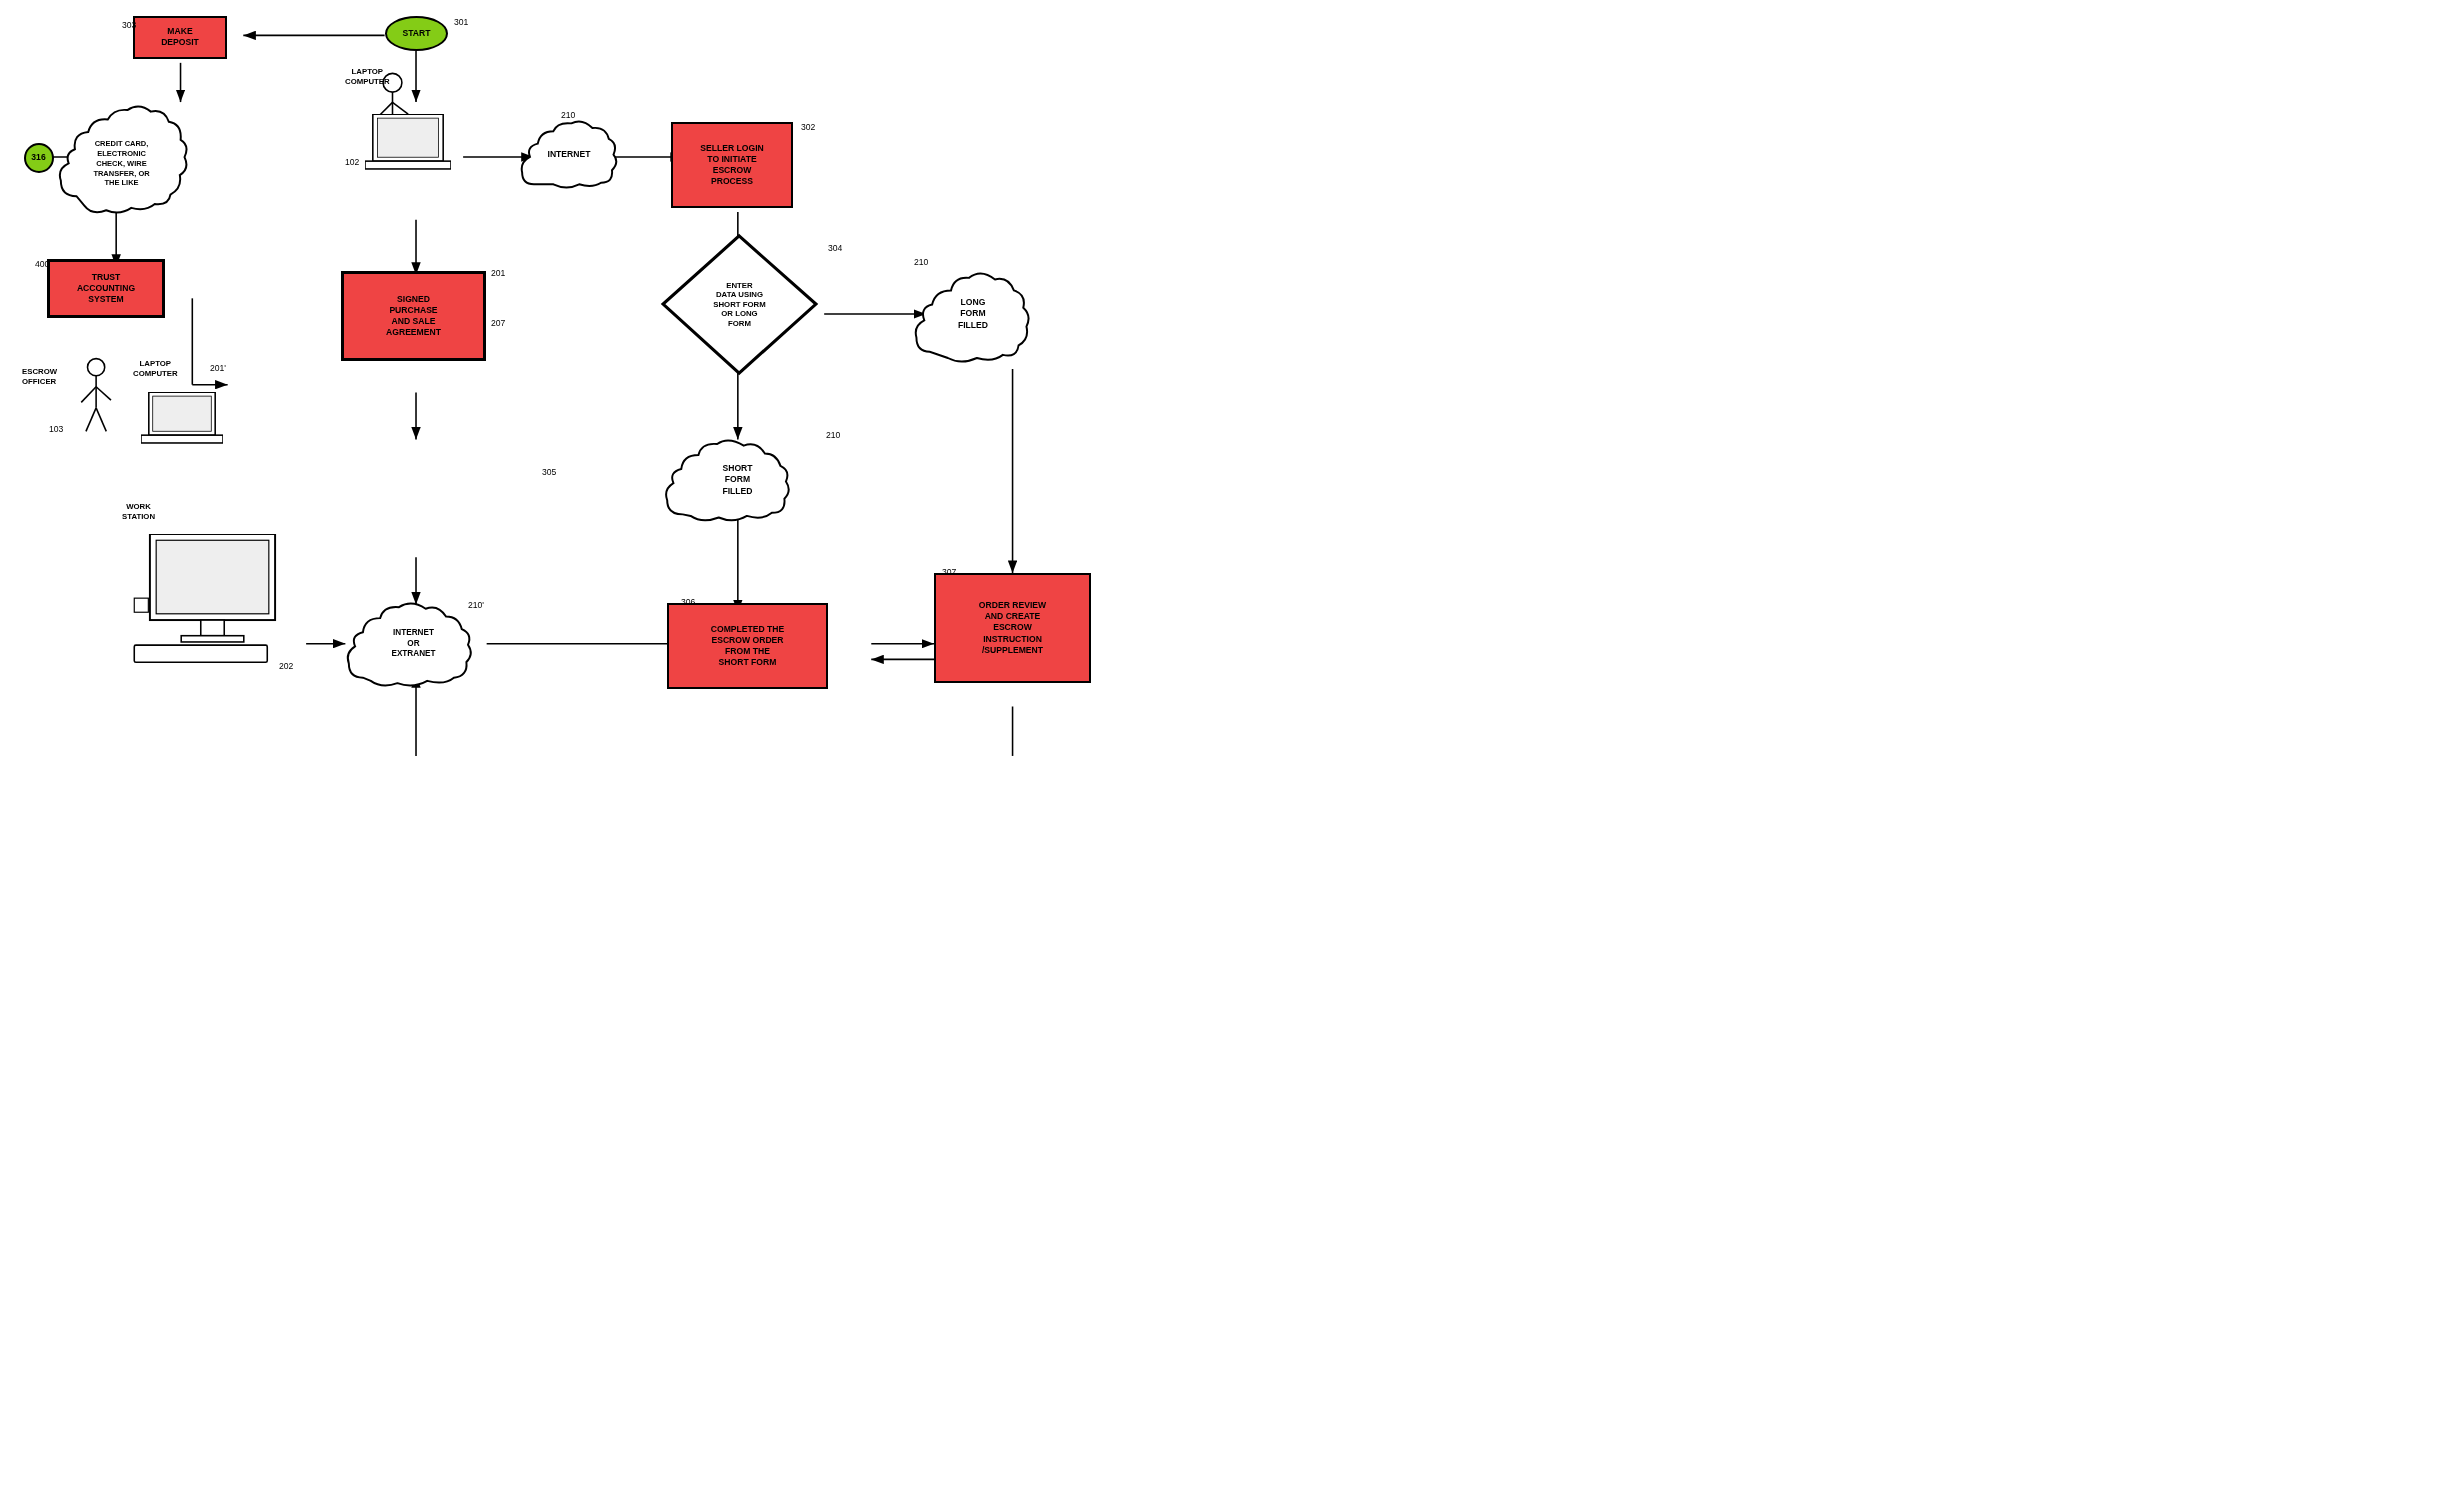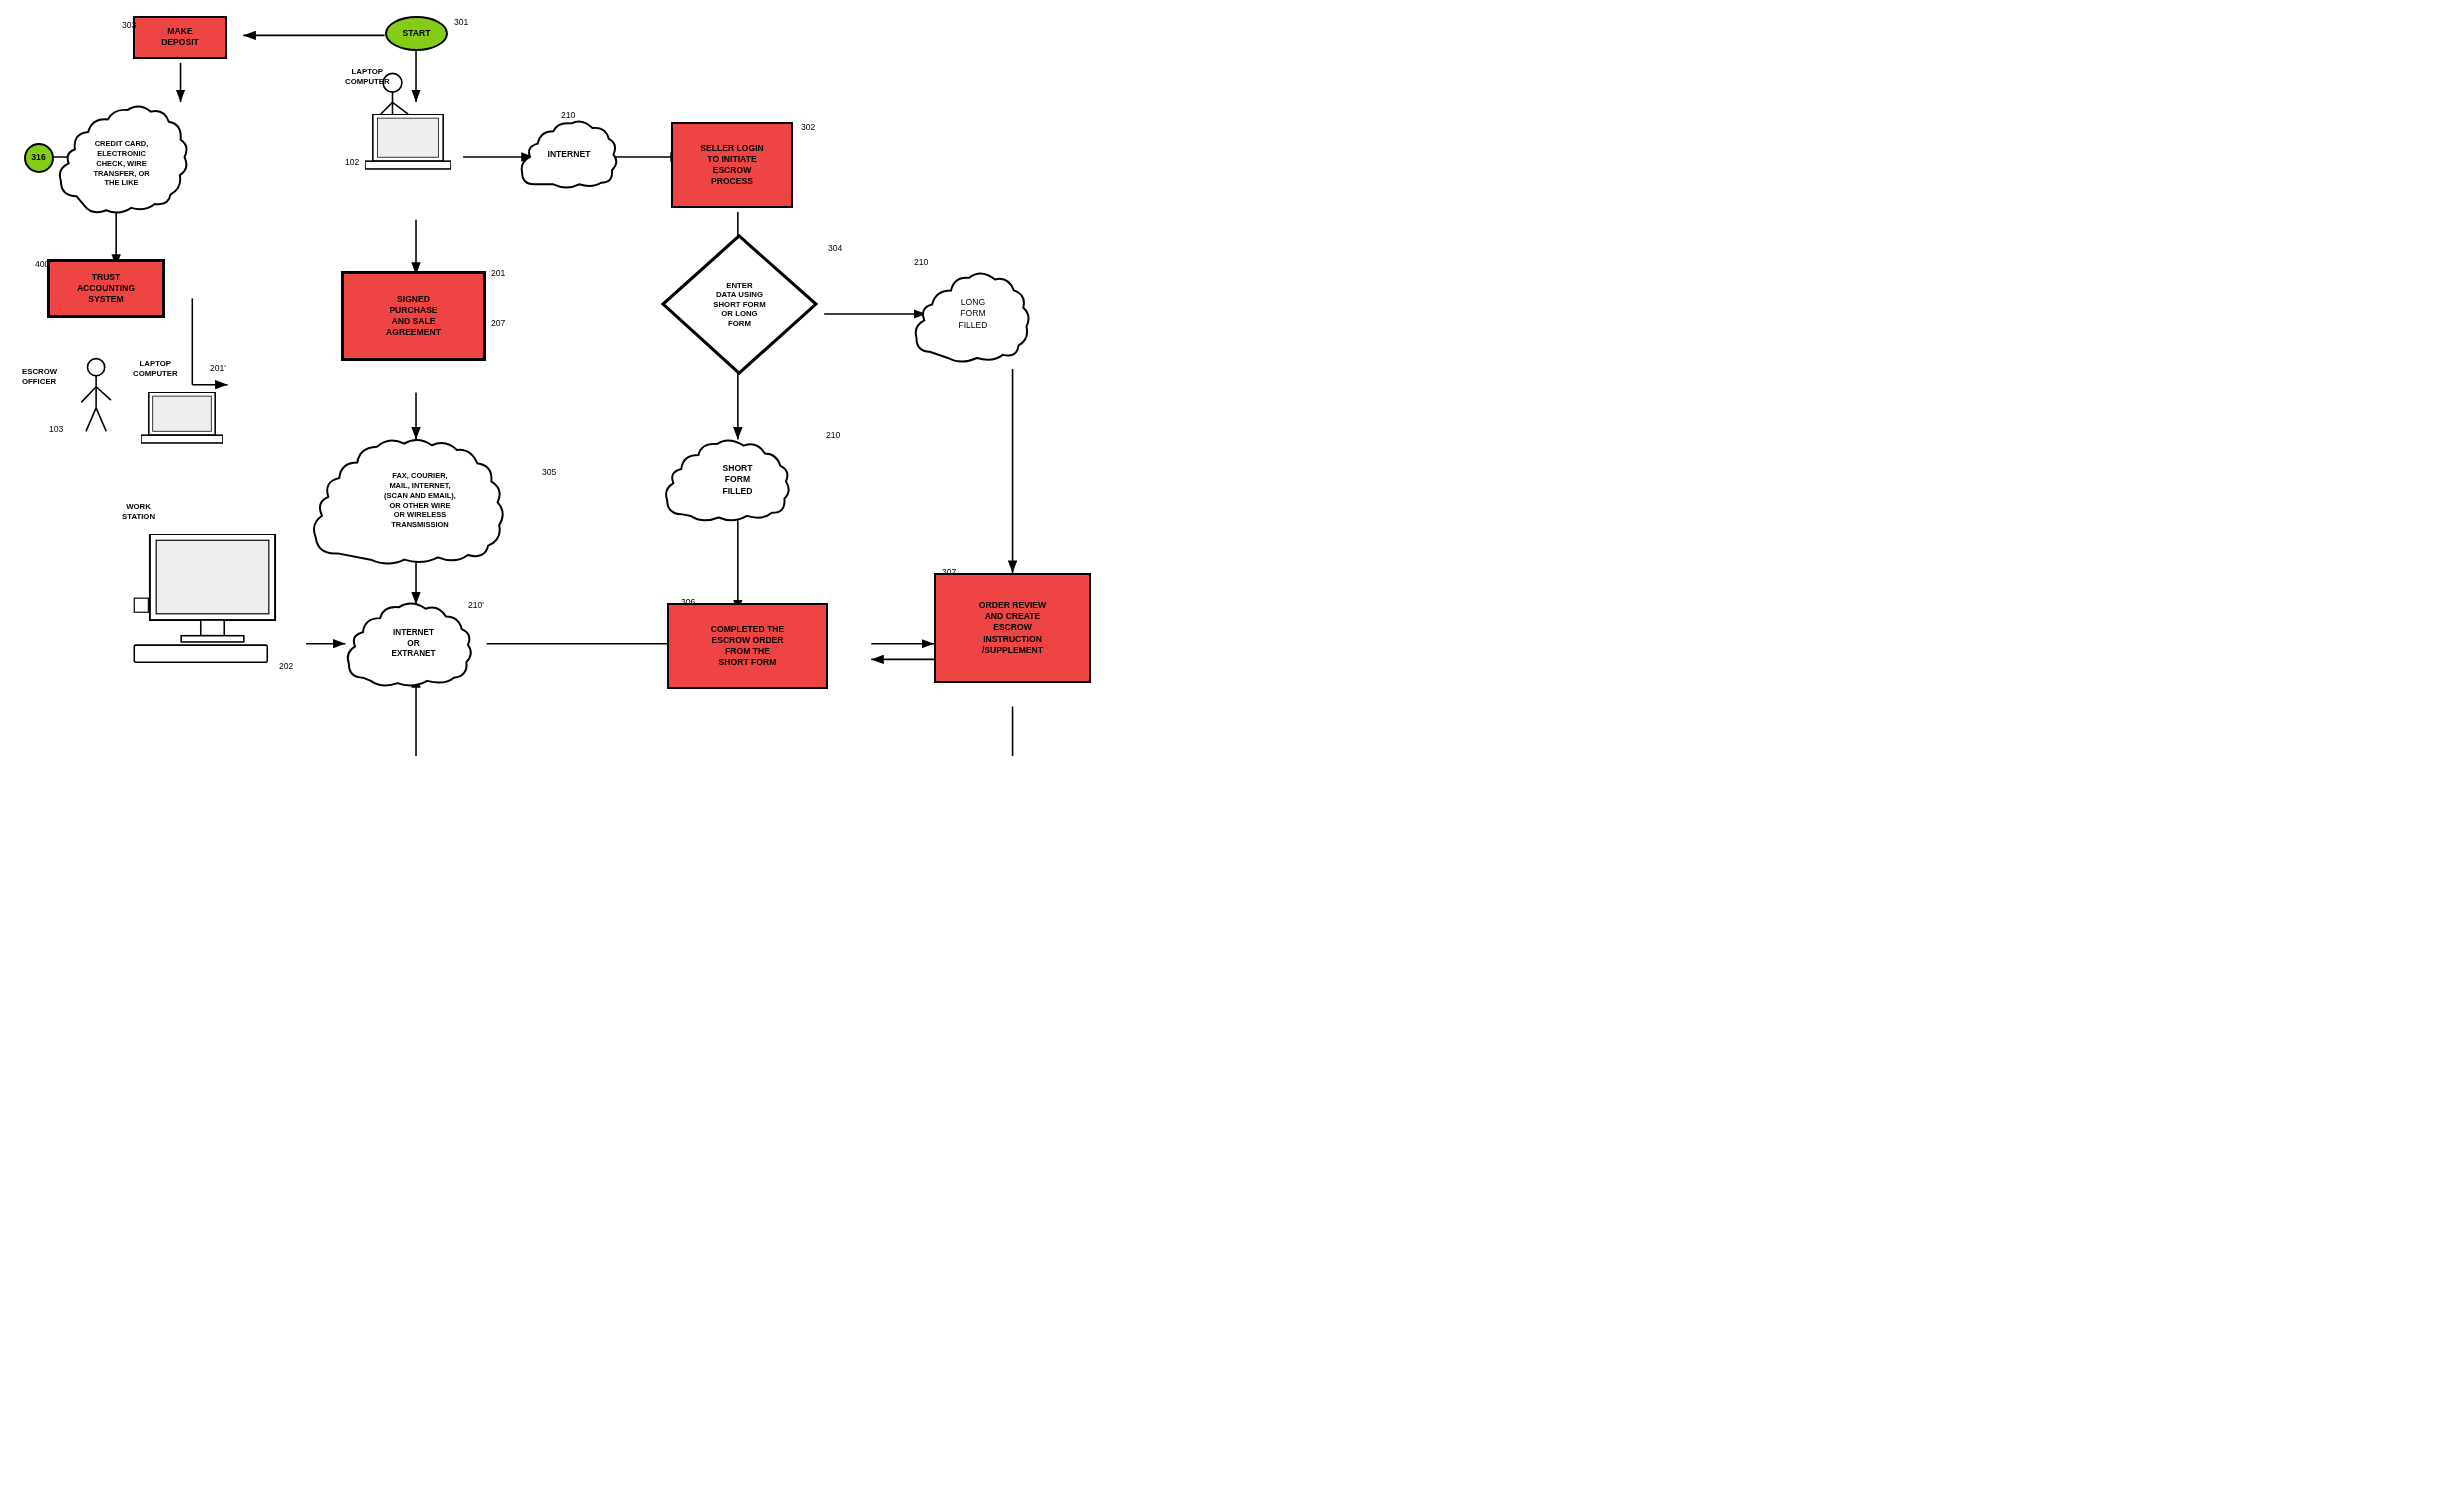--- a/index.html
+++ b/index.html
@@ -250,34 +250,26 @@
     <div class="diamond-text" style="font-size:7.8px;">
       <span>ENTER<br>DATA USING<br>SHORT FORM<br>OR LONG<br>FORM</span>
     </div>
   </div>
   <span class="ref" style="left:828px; top:243px;">304</span>
 
   <div class="cloud-container" style="left:910px; top:259px; width:126px; height:110px;">
     <svg viewBox="0 0 160 140" width="126" height="110" xmlns="http://www.w3.org/2000/svg">
       <path d="M25,118 Q8,118 8,100 Q4,85 18,78 Q12,62 28,58 Q32,40 52,40 Q56,22 75,24 Q90,12 108,26 Q125,22 132,40 Q148,45 144,62 Q155,72 148,86 Q152,102 138,110 Q136,126 118,122 Q105,132 85,126 Q65,135 48,126 Z" fill="white" stroke="black" stroke-width="2.5"></path>
     </svg>
-    <div class="cloud-text" style="font-size:8.6px; font-weight:normal;">
+    <div class="cloud-text" style="font-size:8.6px; font-weight:bold;">
       <span>LONG<br>FORM<br>FILLED</span>
     </div>
   </div>
   <span class="ref" style="left:914px; top:257px;">210</span>
 
-  <div class="cloud-container" style="left:306px; top:428px; width:228px; height:145px;">
-    <svg viewBox="0 0 290 185" width="228" height="145" xmlns="http://www.w3.org/2000/svg">
-      <path d="M40,160 Q15,162 12,140 Q5,122 20,112 Q12,95 28,88 Q22,68 42,64 Q44,44 65,44 Q68,25 90,24 Q105,10 125,20 Q142,10 160,22 Q178,14 192,28 Q210,26 218,45 Q238,48 236,68 Q252,78 244,95 Q256,108 246,124 Q250,142 232,150 Q228,168 206,162 Q190,174 168,165 Q148,175 125,168 Q105,178 82,168 Z" fill="white" stroke="black" stroke-width="2.5"></path>
-    </svg>
-    <div class="cloud-text" style="font-size:7.5px; font-weight:bold; padding:11.8px;">
-      <span>FAX, COURIER,<br>MAIL, INTERNET,<br>(SCAN AND EMAIL),<br>OR OTHER WIRE<br>OR WIRELESS<br>TRANSMISSION</span>
-    </div>
-  </div>
   <span class="ref" style="left:542px; top:467px;">305</span>
 
   <div class="cloud-container" style="left:659px; top:430px; width:157px; height:100px;">
     <svg viewBox="0 0 200 128" width="157" height="100" xmlns="http://www.w3.org/2000/svg">
       <path d="M30,108 Q10,108 10,90 Q5,76 18,68 Q12,54 28,50 Q30,32 50,32 Q54,16 74,18 Q88,8 108,20 Q125,14 135,30 Q150,30 155,46 Q168,52 162,66 Q170,78 160,88 Q162,106 144,106 Q132,116 112,110 Q95,120 76,112 Q55,120 40,110 Z" fill="white" stroke="black" stroke-width="2.5"></path>
     </svg>
     <div class="cloud-text" style="font-size:8.6px; font-weight:bold;">
       <span>SHORT<br>FORM<br>FILLED</span>
     </div>
   </div>

